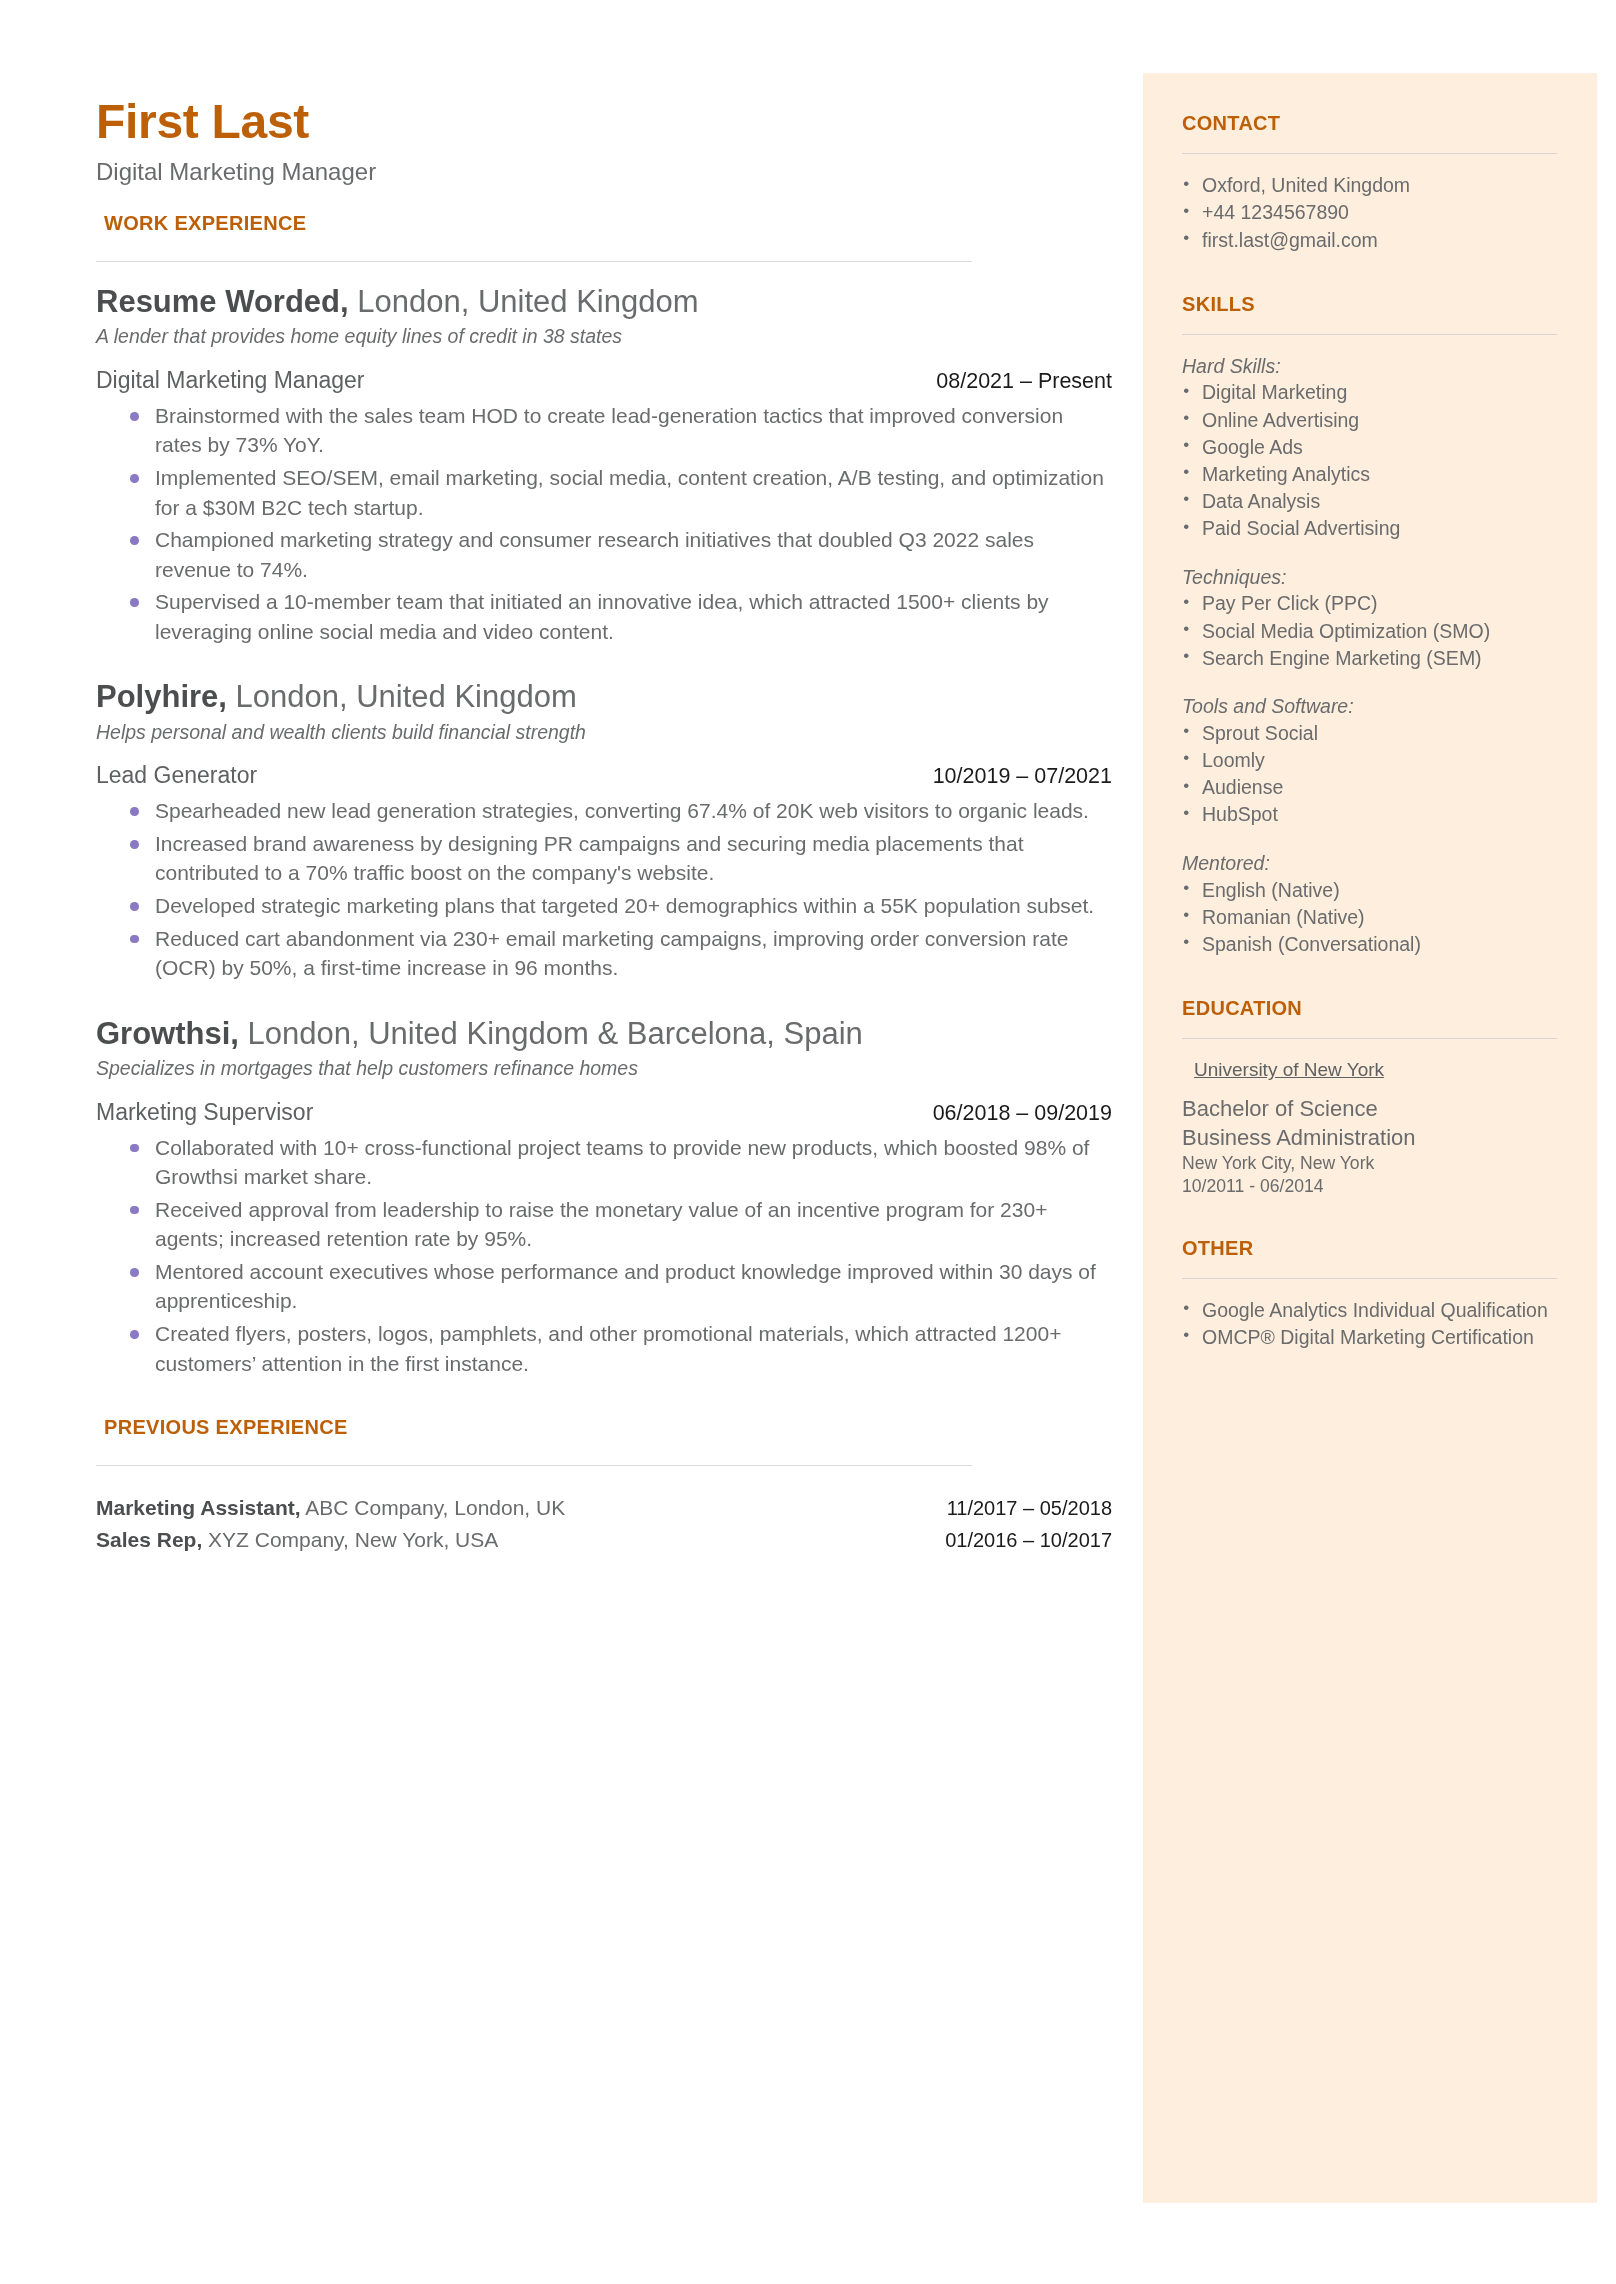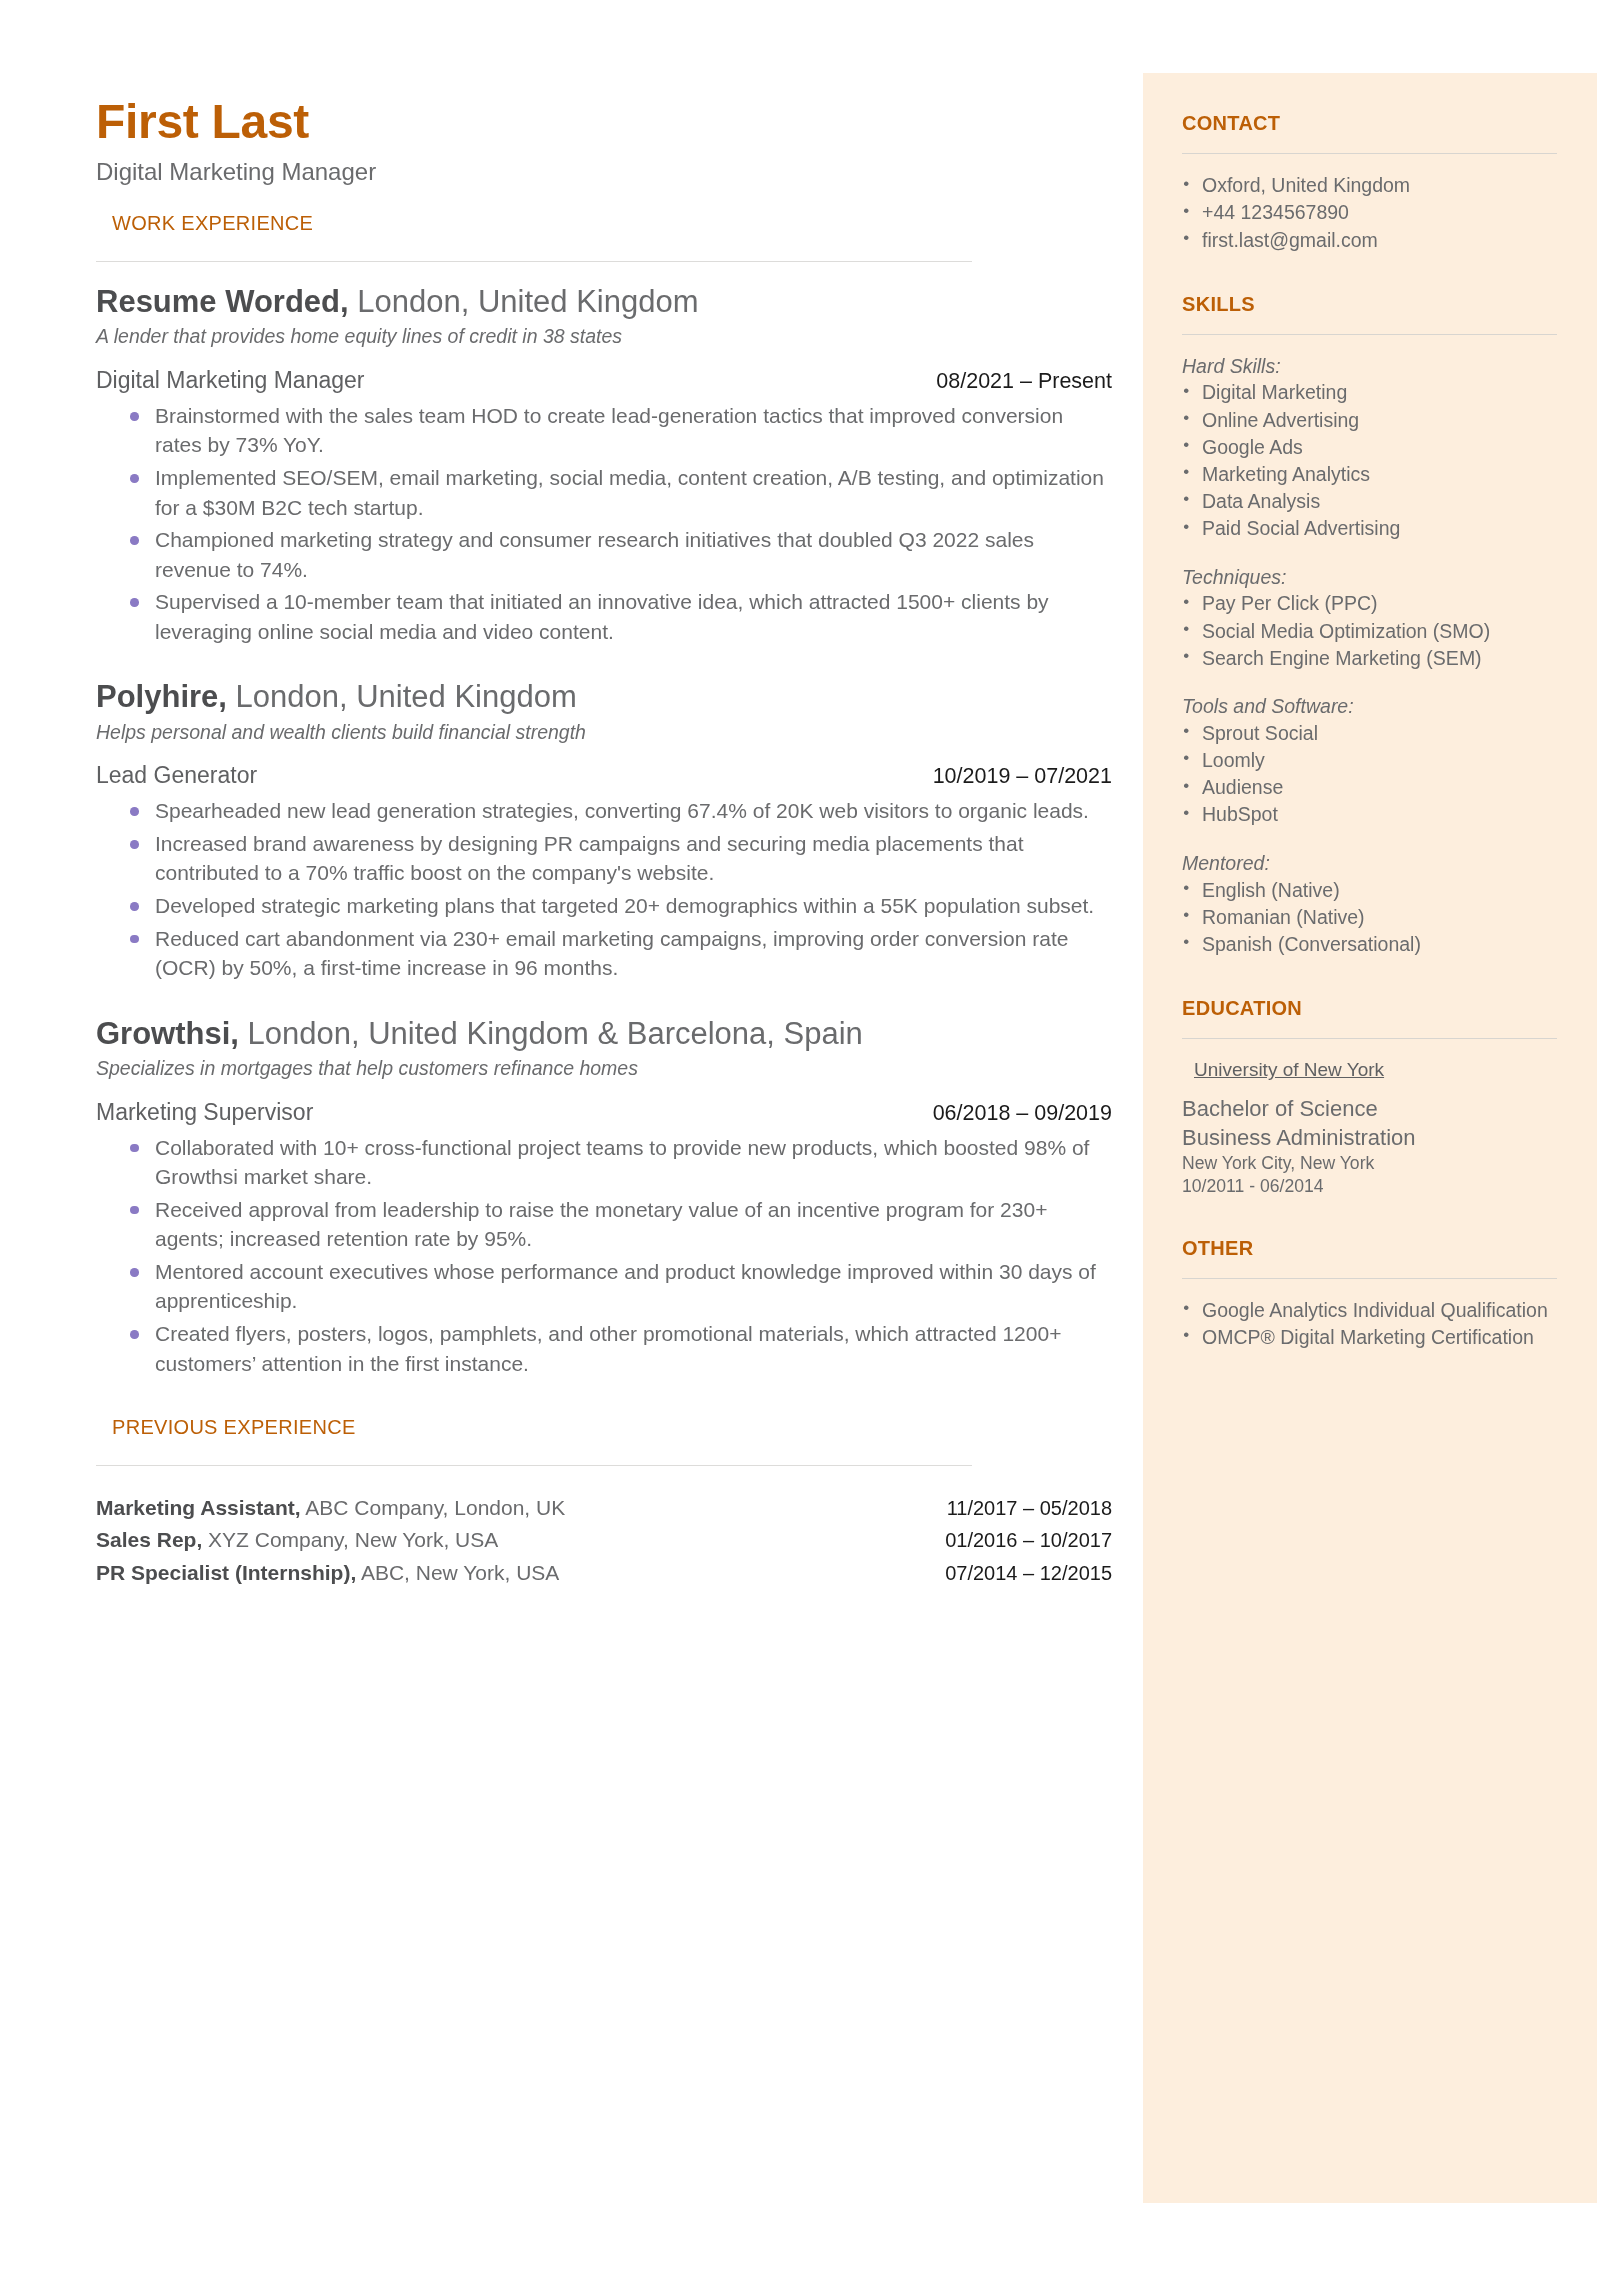--- a/index.html
+++ b/index.html
@@ -107,24 +107,24 @@
     margin: 0 0 13px 0;
   }
   .role-sub {
     font-size: 24px;
     color: #6a6b6d;
     margin: 0 0 27px 0;
     line-height: 1.1;
   }
   .sec-head {
     color: #bc5f06;
-    font-weight: normal;
+    font-weight: bold;
     font-size: 20px;
     letter-spacing: 0.3px;
-    margin: 16px;
+    margin: 8px;
   }
   .main-rule {
     height: 0.7px;
     background: #dddcda;
     width: 876px;
     margin: 26px 0 21px 0;
   }
 
   .company {
     font-size: 31px;
@@ -346,23 +346,19 @@
       <div class="prev-rule"></div>
       <div id="prev-container">
           <div class="prev-row">
             <span class="prev-left"><b>Marketing Assistant,</b><span> ABC Company, London, UK</span></span>
             <span class="prev-dates">11/2017 – 05/2018</span>
           </div>
           <div class="prev-row">
             <span class="prev-left"><b>Sales Rep,</b><span> XYZ Company, New York, USA</span></span>
             <span class="prev-dates">01/2016 – 10/2017</span>
           </div>
-          <div class="prev-row">
-            <span class="prev-left"><b>PR Specialist (Internship),</b><span> ABC, New York, USA</span></span>
-            <span class="prev-dates">07/2014 – 12/2015</span>
-          </div>
         </div>
     </div>
 
   </main>
 
 </div>
 
 
 </body></html>

